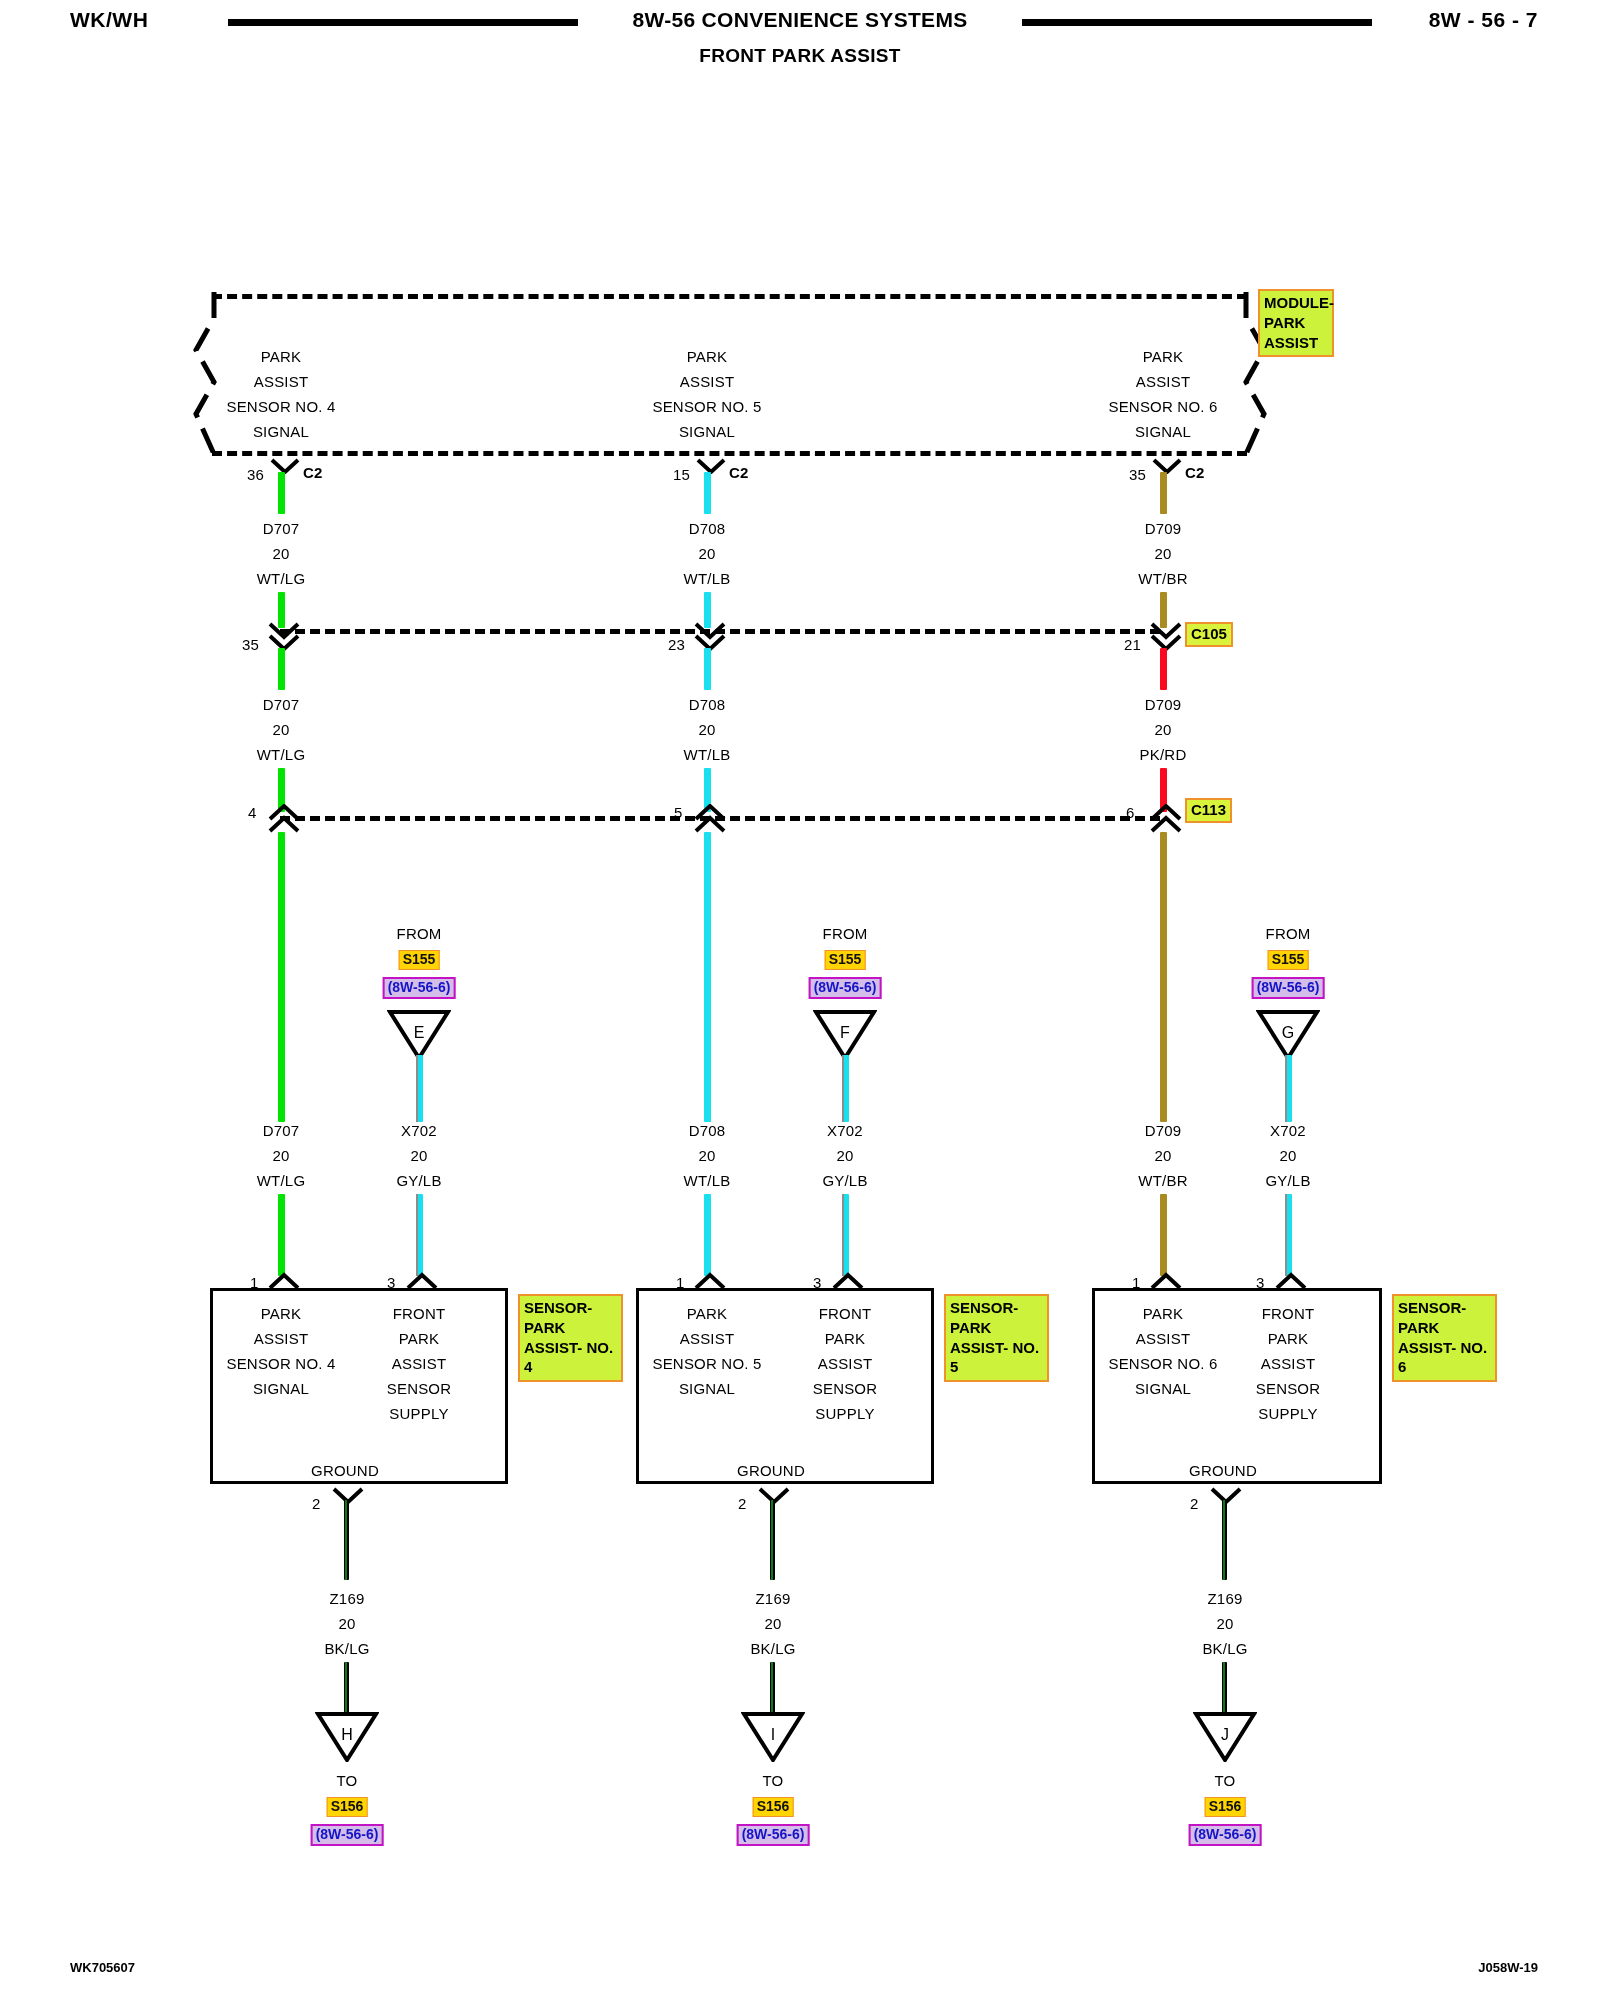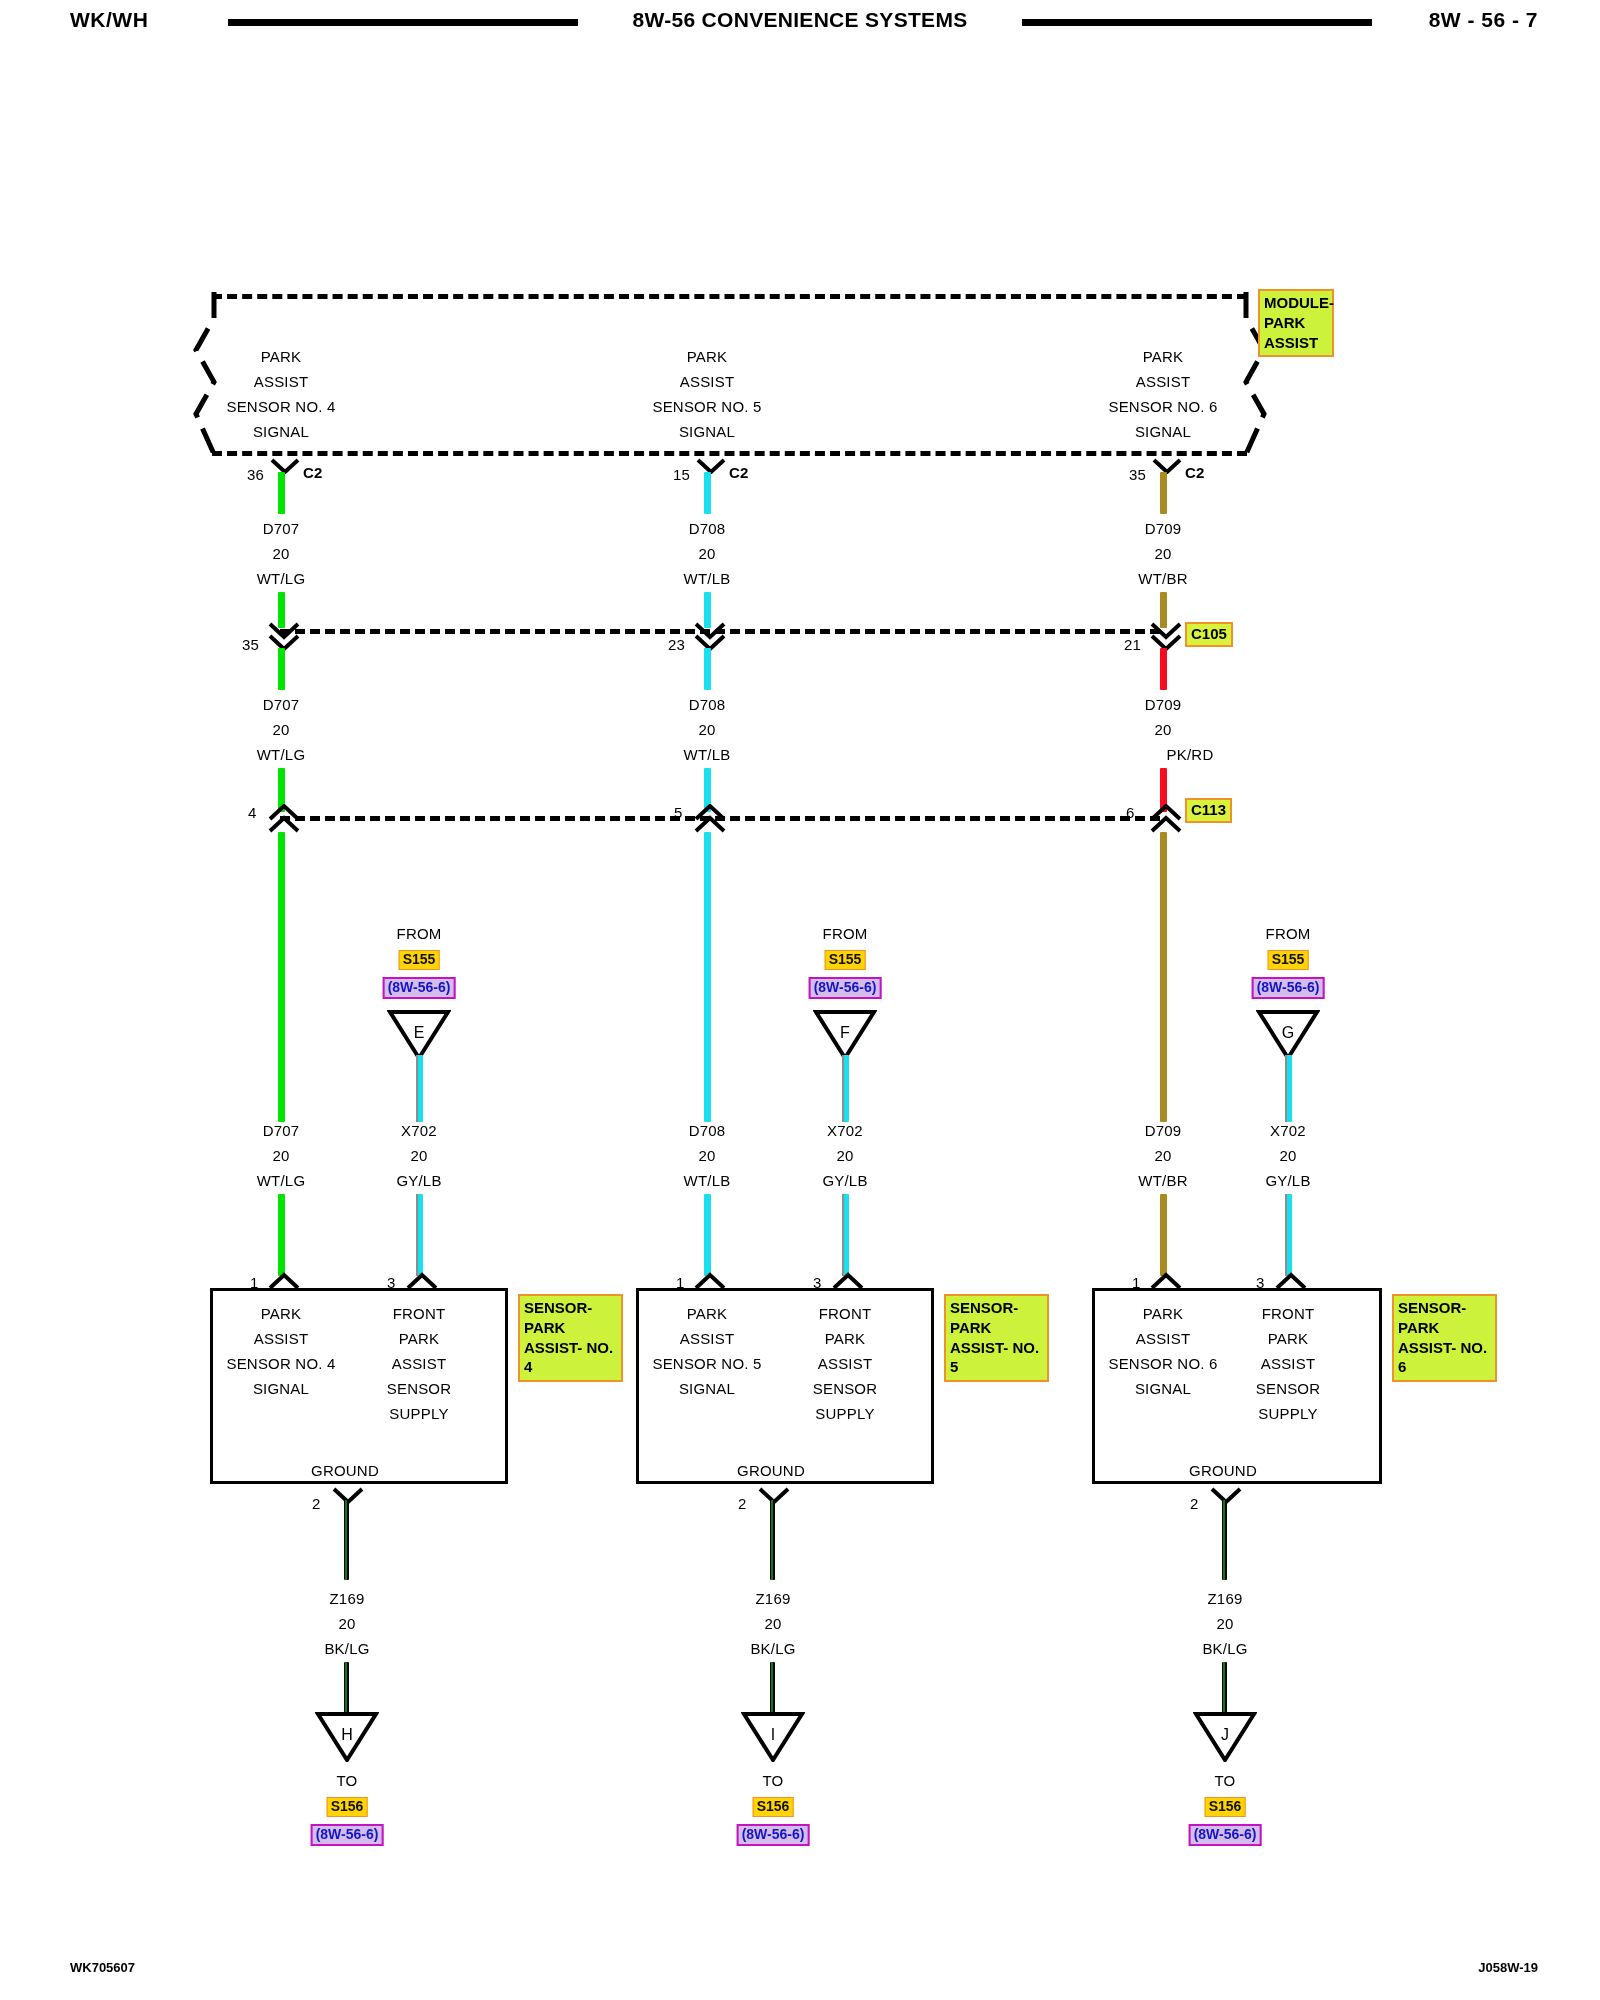--- a/index.html
+++ b/index.html
@@ -64,20 +64,21 @@
 </style>
 </head>
 <body>
 
 <div class="page">
 
   <div class="hdr">
     <div class="hdr-left">WK/WH</div>
     <div class="hdr-rule l"></div>
     <div class="hdr-title">8W-56 CONVENIENCE SYSTEMS</div>
+    <div class="hdr-sub">FRONT PARK ASSIST</div>
     <div class="hdr-rule r"></div>
     <div class="hdr-right">8W - 56 - 7</div>
   </div>
 
   <div>
 
     <div class="dash-h" style="left:212px;top:294px;width:1035px;"></div>
 
     <div class="dash-h" style="left:212px;top:451px;width:1035px;"></div>
 
@@ -187,21 +188,21 @@
   <div class="t c" style="left:281px;top:696px;">D707</div>
   <div class="t c" style="left:281px;top:721px;">20</div>
   <div class="t c" style="left:281px;top:746px;">WT/LG</div>
 
   <div class="t c" style="left:707px;top:696px;">D708</div>
   <div class="t c" style="left:707px;top:721px;">20</div>
   <div class="t c" style="left:707px;top:746px;">WT/LB</div>
 
   <div class="t c" style="left:1163px;top:696px;">D709</div>
   <div class="t c" style="left:1163px;top:721px;">20</div>
-  <div class="t c" style="left:1163px;top:746px;margin-left:27px;">PK/RD</div>
+  <div class="t c" style="left:1163px;top:746px;">PK/RD</div>
 
   <div class="wire green" style="left:278px;top:768px;height:44px;"></div>
   <div class="wire cyan" style="left:704px;top:768px;height:44px;"></div>
   <div class="wire red" style="left:1160px;top:768px;height:44px;"></div>
 
   <div class="dash-h" style="left:280px;top:816px;width:880px;"></div>
   <div class="chev" style="left:268px;top:804px;">
     <svg width="32" height="30">
         <polyline points="2,15 16,2 30,15" fill="none" stroke="#000" stroke-width="4"></polyline>
         <polyline points="2,27 16,14 30,27" fill="none" stroke="#000" stroke-width="4"></polyline>

